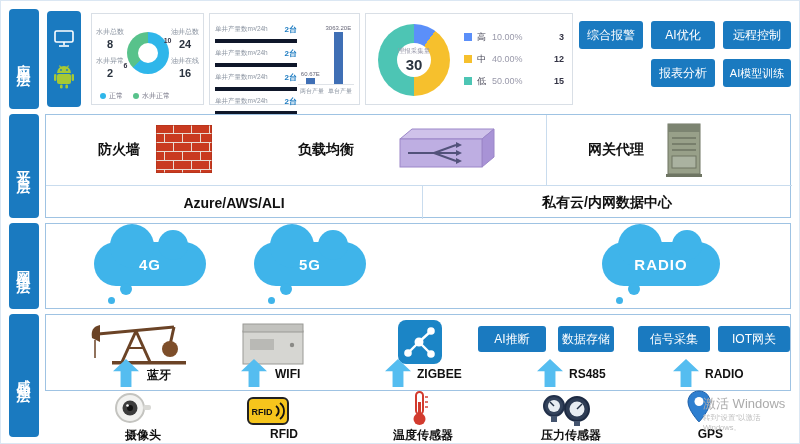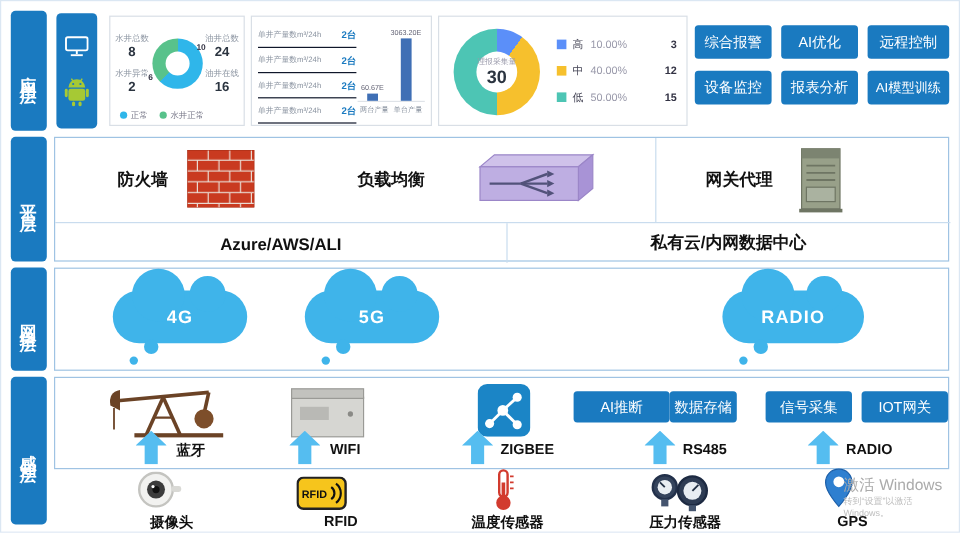--- a/index.html
+++ b/index.html
@@ -43,21 +43,21 @@
   .p1-grid{position:absolute;inset:4px 4px 16px 4px;display:flex;align-items:center;justify-content:space-between;}
   .p1-col{display:flex;flex-direction:column;justify-content:center;}
   .stat{display:flex;flex-direction:column;align-items:center;gap:1px;margin:3px 0;}
   .stat .sl{font-size:7px;color:#8a93a0;white-space:nowrap;}
   .stat .sv{font-size:11px;font-weight:bold;color:#2b3440;}
   .p1-legend{position:absolute;left:8px;bottom:3px;display:flex;gap:10px;align-items:center;}
   .lg-item{display:flex;align-items:center;}
   .lg-dot{width:6px;height:6px;border-radius:50%;display:inline-block;}
   .ll{font-size:7px;color:#778;margin-left:3px;}
   .p2-rows{position:absolute;left:5px;top:5px;width:82px;}
-  .p2-row{display:flex;align-items:center;justify-content:space-between;height:20px;border-bottom:1px solid #0f172a;}
+  .p2-row{display:flex;align-items:center;justify-content:space-between;height:20px;border-bottom:4px solid #0f172a;}
   .p2-row .rl{font-size:6.5px;color:#8a93a0;white-space:nowrap;}
   .p2-row .rv{font-size:8px;font-weight:bold;color:#1a7ac0;white-space:nowrap;}
   .p2-chart{position:absolute;right:5px;top:6px;width:56px;height:80px;}
   .bars-area{display:flex;align-items:flex-end;justify-content:space-around;height:64px;border-bottom:1px solid #dfe3e8;}
   .bar-wrap{display:flex;flex-direction:column;align-items:center;justify-content:flex-end;}
   .bar-vlabel{font-size:6px;color:#667;margin-bottom:1px;white-space:nowrap;}
   .bar{width:9px;}
   .cats{display:flex;justify-content:space-around;margin-top:2px;}
   .cats span{font-size:6px;color:#8a93a0;white-space:nowrap;}
   .p3-legend{position:absolute;left:98px;top:12px;right:8px;}
@@ -203,21 +203,20 @@
         <span class="lg-label">低</span>
         <span class="lg-pct">50.00%</span>
         <span class="lg-val">15</span>
       </div>
     </div>
   </div>
 
   <div class="btn" style="left:578px;top:20px;width:64px">综合报警</div>
   <div class="btn" style="left:650px;top:20px;width:64px">AI优化</div>
   <div class="btn" style="left:722px;top:20px;width:68px">远程控制</div>
-  <div class="btn" style="left:578px;top:58px;width:64px">设备监控</div>
   <div class="btn" style="left:650px;top:58px;width:64px">报表分析</div>
   <div class="btn btn-sm" style="left:722px;top:58px;width:68px">AI模型训练</div>
 
   <div class="section-box" style="left:44px;top:113px;width:746px;height:104px">
     <span class="pf-label" style="left:52px;top:26px">防火墙</span>
     <div class="icon-wrap" style="left:110px;top:10px">
       <svg width="56" height="48" viewBox="0 0 56 48">
         <defs>
           <pattern id="bkp" width="36" height="18" patternUnits="userSpaceOnUse">
             <rect width="36" height="18" fill="#e9dbd2"></rect>
@@ -322,21 +321,21 @@
           <line x1="21" y1="22" x2="32" y2="12"></line>
           <line x1="21" y1="22" x2="32" y2="33"></line>
           <line x1="21" y1="22" x2="11" y2="32"></line>
         </g>
         <circle cx="21" cy="22" r="4.5" fill="#fff"></circle>
         <circle cx="33" cy="11" r="3.8" fill="#fff"></circle>
         <circle cx="33" cy="34" r="3.8" fill="#fff"></circle>
         <circle cx="10" cy="33" r="3.8" fill="#fff"></circle>
       </svg>
     </div>
-    <div class="btn pbtn" style="left:432px;top:11px;width:80px">AI推断</div>
+    <div class="btn pbtn" style="left:432px;top:11px;width:68px">AI推断</div>
     <div class="btn pbtn" style="left:512px;top:11px;width:56px">数据存储</div>
     <div class="btn pbtn" style="left:592px;top:11px;width:72px">信号采集</div>
     <div class="btn pbtn" style="left:672px;top:11px;width:72px">IOT网关</div>
   </div>
 
   <div class="up-arrow" style="left:112px;top:358px"></div>
   <div class="up-arrow" style="left:240px;top:358px"></div>
   <div class="up-arrow" style="left:384px;top:358px"></div>
   <div class="up-arrow" style="left:536px;top:358px"></div>
   <div class="up-arrow" style="left:672px;top:358px"></div>

